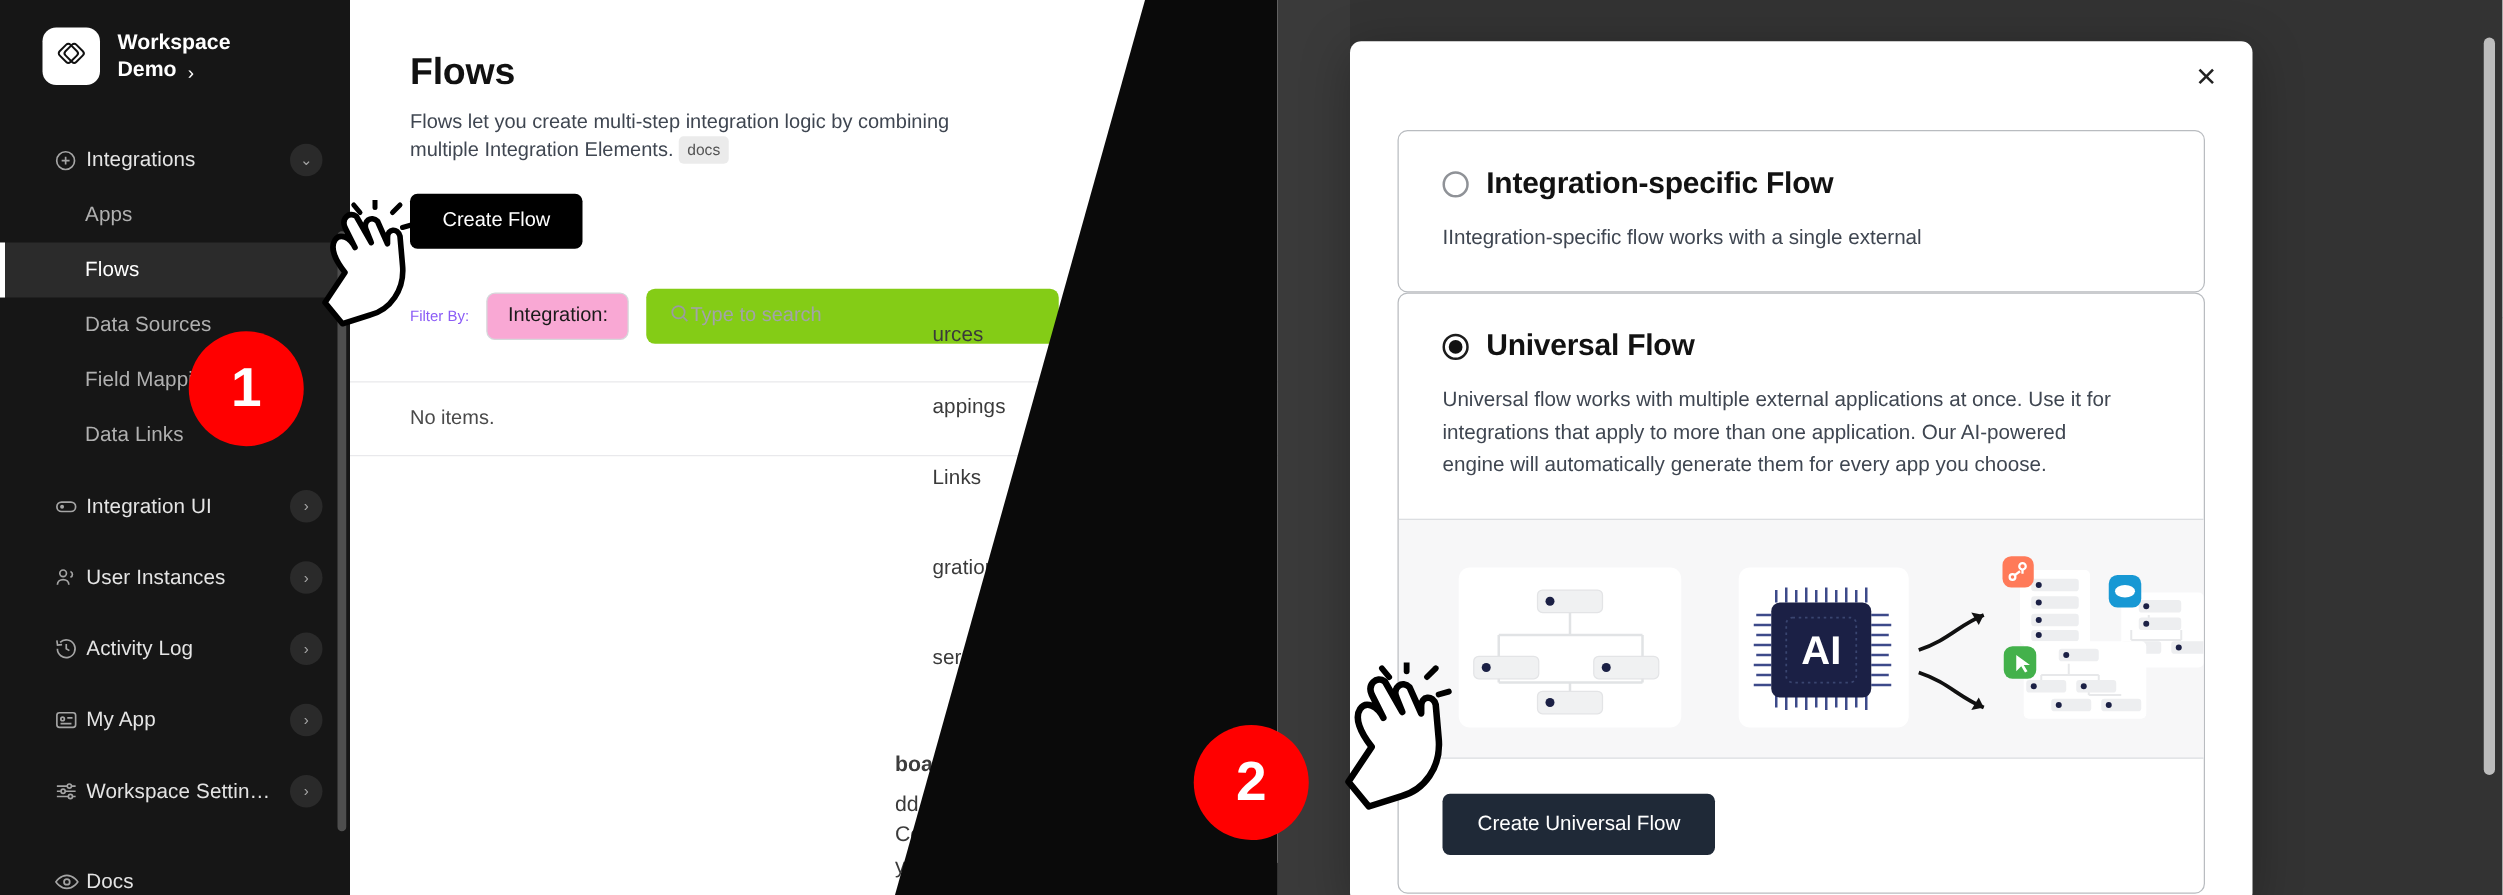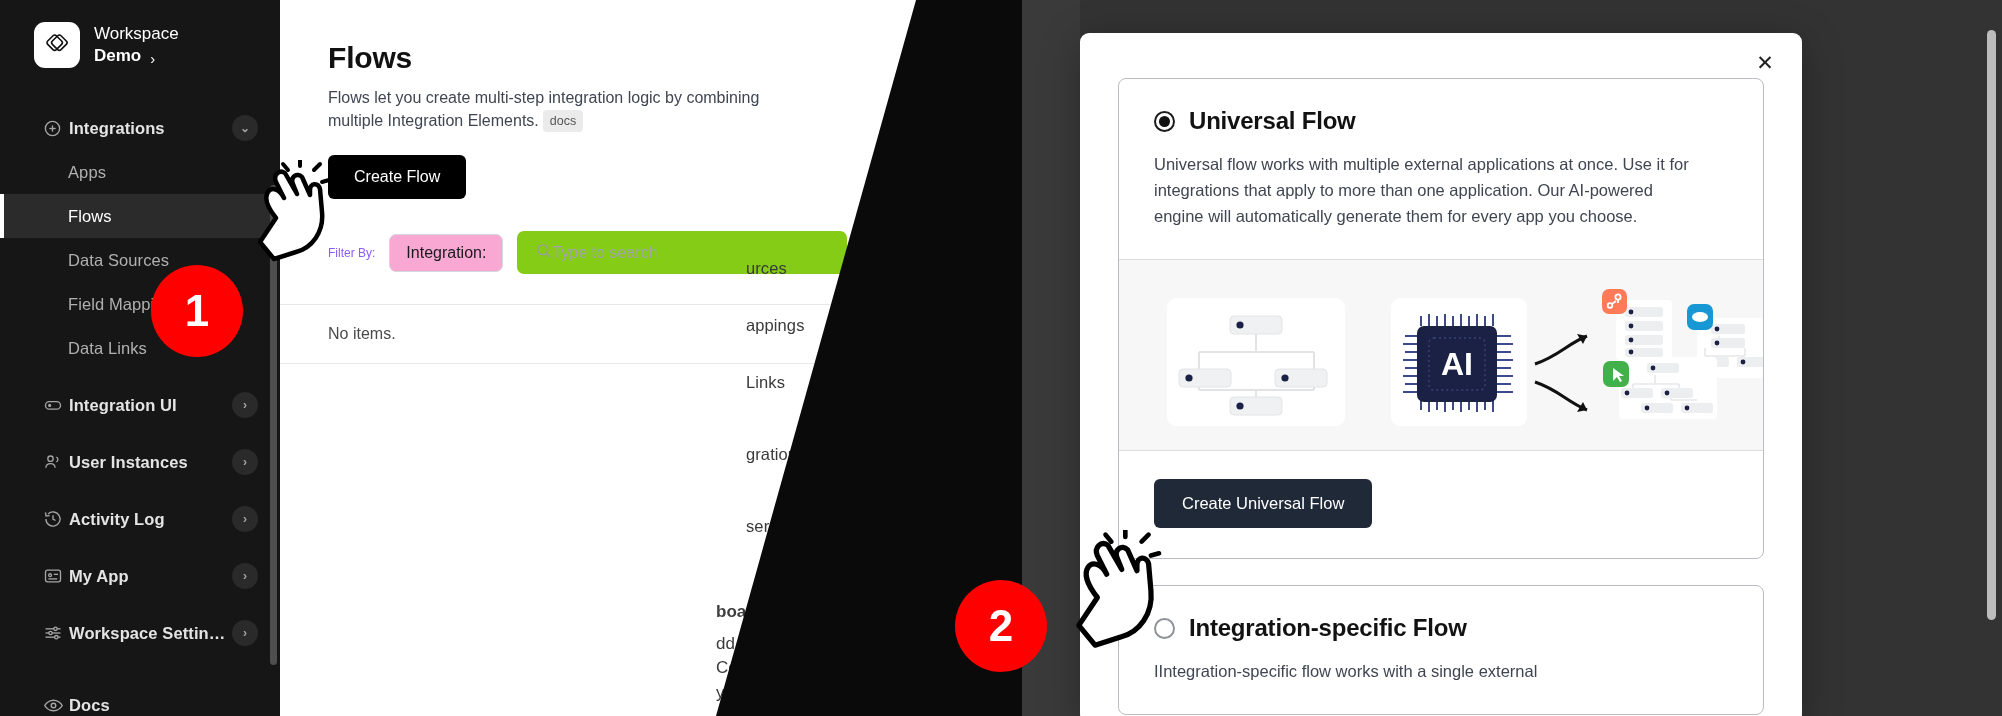--- a/index.html
+++ b/index.html
@@ -23,40 +23,40 @@
     display: flex; align-items: center;
     gap: 14px; padding: 22px 0 0 34px;
   }
   .ws-logo {
     width: 46px; height: 46px; border-radius: 11px;
     background: #ffffff; flex: 0 0 46px;
     display: flex; align-items: center; justify-content: center;
   }
   .ws-text { display: flex; flex-direction: column; gap: 2px; }
   .ws-label {
-    font-size: 17px; color: #ffffff; font-weight: 400; line-height: 1.15;
+    font-size: 17px; color: #ffffff; font-weight: 700; line-height: 1.15;
   }
   .ws-name-row { display: flex; align-items: flex-end; gap: 9px; }
   .ws-name { font-size: 17px; color: #ffffff; font-weight: 700; line-height: 1.15; }
   .ws-caret { color: #ffffff; font-size: 15px; line-height: 1; }
 
   .nav { margin-top: 38px; }
   .nav-item {
     display: flex; align-items: center;
     height: 44px; padding-left: 30px; padding-right: 22px;
     color: #b4b4b4; font-size: 16.5px; letter-spacing: .1px;
     cursor: pointer; position: relative;
   }
   .nav-item .ic {
     width: 26px; flex: 0 0 26px;
     display: flex; align-items: center; justify-content: flex-start;
     color: #9a9a9a;
   }
   .nav-item .lbl { flex: 1 1 auto; white-space: nowrap; overflow: hidden; }
-  .nav-item.top { color: #e4e4e4; font-weight: 700; padding-left: 43px; }
+  .nav-item.top { color: #e4e4e4; font-weight: 400; padding-left: 43px; }
   .nav-item.sub { padding-left: 68px; font-weight: 400; color: #b0b0b0; }
   .nav-item.sub.active { background: #2b2b2b; color: #ffffff; font-weight: 500; }
   .nav-item.sub.active::before {
     content: ""; position: absolute; left: 0; top: 0;
     width: 4px; height: 100%; background: #ffffff;
   }
   .nav-chev {
     width: 26px; height: 26px; border-radius: 50%;
     background: #2a2a2a; color: #a6a6a6;
     display: flex; align-items: center; justify-content: center;
@@ -468,20 +468,30 @@
       </div>
 
     </div>
     <div class="sb-scroll"></div>
   </div>
 
   <div class="modal">
     <div class="modal-close">✕</div>
 
     <div class="modal-body">
+
+      <div class="opt-card opt-card2">
+        <div class="opt-head">
+          <div class="opt-title-row">
+            <span class="radio-outer off"></span>
+            <span class="opt-title">Integration-specific Flow</span>
+          </div>
+          <div class="opt-desc">IIntegration-specific flow works with a single external</div>
+        </div>
+      </div>
 
       <div class="opt-card">
         <div class="opt-head">
           <div class="opt-title-row">
             <span class="radio-outer">
               <span class="radio-dot"></span>
             </span>
             <span class="opt-title">Universal Flow</span>
           </div>
           <div class="opt-desc">Universal flow works with multiple external applications at once. Use it for integrations that apply to more than one application. Our AI-powered engine will automatically generate them for every app you choose.</div>
@@ -604,30 +614,20 @@
             <rect x="484" y="101" width="26" height="26" rx="7" fill="#43b14b"></rect>
             <polygon points="494,108 494,121 498,117 501,122 503,121 500,116 505,116" fill="#ffffff"></polygon>
           </svg>
         </div>
 
         <div class="opt-foot">
           <button class="btn-uni">Create Universal Flow</button>
         </div>
       </div>
 
-      <div class="opt-card opt-card2">
-        <div class="opt-head">
-          <div class="opt-title-row">
-            <span class="radio-outer off"></span>
-            <span class="opt-title">Integration-specific Flow</span>
-          </div>
-          <div class="opt-desc">IIntegration-specific flow works with a single external</div>
-        </div>
-      </div>
-
     </div>
   </div>
   <div class="modal-scroll"></div>
 
   <div class="hand hand1">
     <svg width="80" height="110" viewBox="0 0 80 110">
       <g stroke="#000" stroke-width="4.5" fill="#ffffff" stroke-linejoin="round" stroke-linecap="round">
         <path d="M24 58 C16 48, 12 38, 16 32 C20 26, 28 30, 32 38
                  L24 22 C21 15, 27 9, 33 13 L45 34
                  L41 24 C38 17, 45 12, 50 17 L58 35

